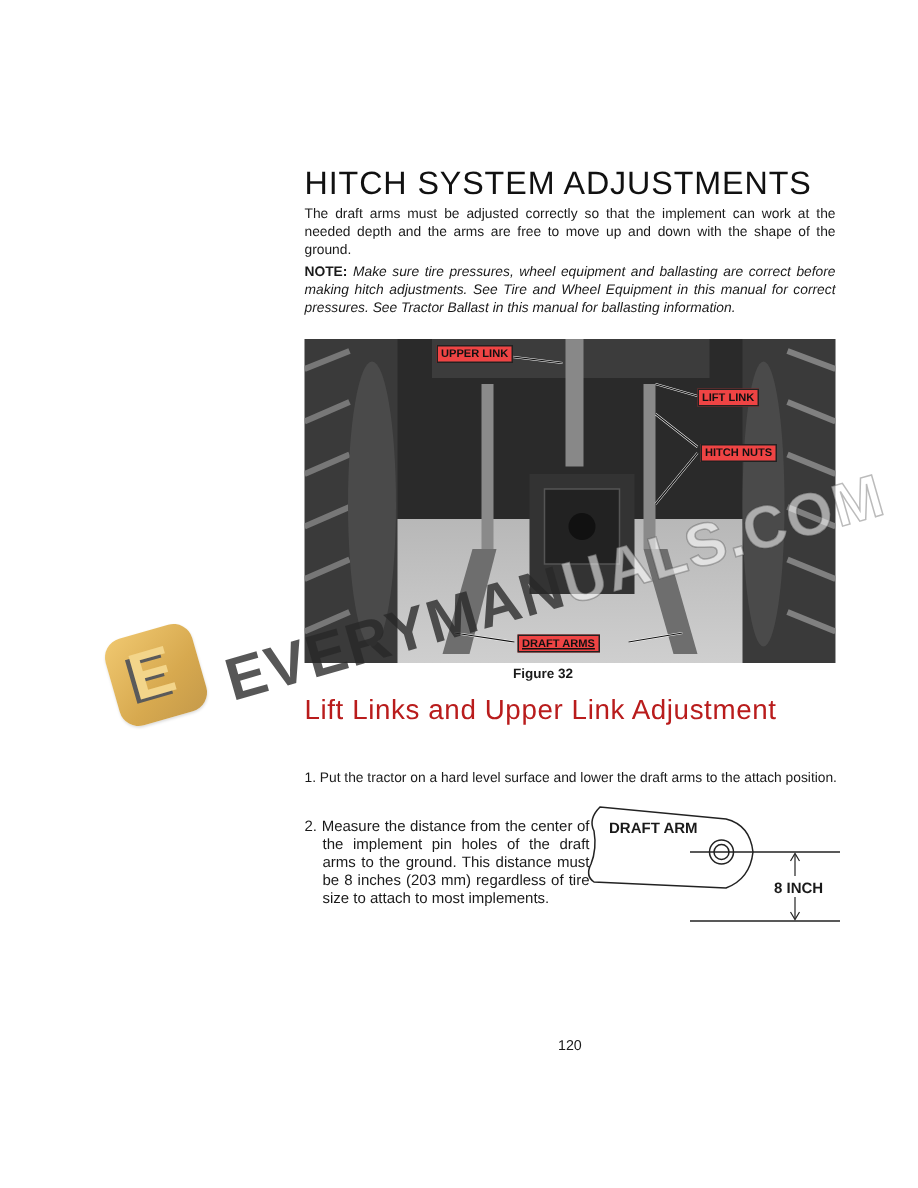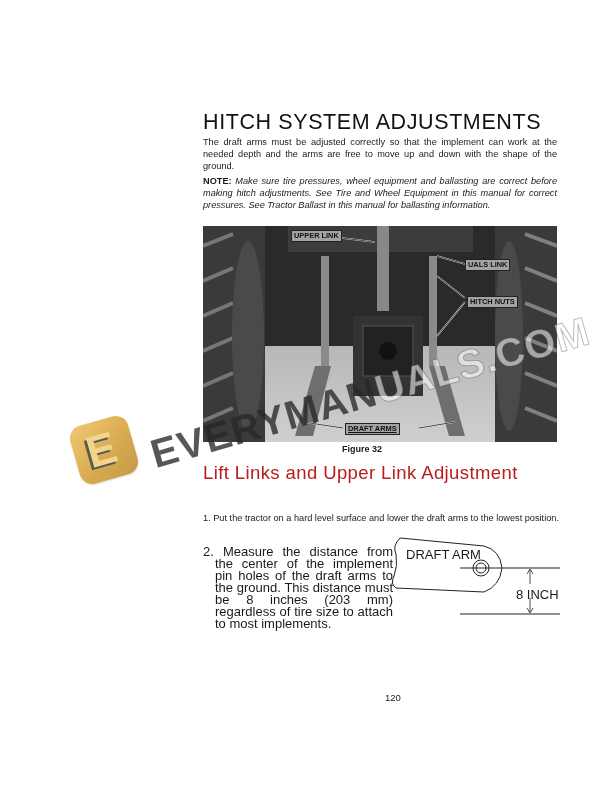--- a/index.html
+++ b/index.html
@@ -10,35 +10,35 @@
              font-weight: normal; color: #111; margin: 0; white-space: nowrap; }
     .para { position: absolute; left: 203px; width: 354px; font-size: 9.2px; line-height: 12px;
             text-align: justify; margin: 0; }
     .p1 { top: 136px; }
     .note { top: 175px; }
     .note b, .important b { font-weight: bold; font-style: normal; }
     .note i, .important i { font-style: italic; }
     .photo { position: absolute; left: 203px; top: 226px; width: 354px; height: 216px; overflow: hidden;
              background: #5a5a5a; }
     .photo svg { display: block; }
-    .callout { position: absolute; background: #a3a3a3; border: 1px solid #222; font-size: 7.4px; font-weight: bold;
+    .callout { position: absolute; background: #ef4444; border: 1px solid #222; font-size: 7.4px; font-weight: bold;
                padding: 0 2px; line-height: 10px; white-space: nowrap; color: #111; }
     .figcap { position: absolute; left: 342px; top: 444px; font-size: 9px; font-weight: bold; }
     .subtitle { position: absolute; left: 203px; top: 462px; font-size: 18.5px; letter-spacing: 0.4px;
                 margin: 0; font-weight: normal; color: #b91c1c; white-space: nowrap; }
     .intro { top: 488px; }
     .step1 { top: 512px; }
-    .step2 { position: absolute; left: 203px; top: 546px; width: 178px; font-size: 13px; line-height: 12px;
+    .step2 { position: absolute; left: 203px; top: 546px; width: 178px; font-size: 10px; line-height: 12px;
              text-align: justify; margin: 0; }
     .step3 { top: 627px; }
     .important { top: 668px; }
     .indent { padding-left: 12px; text-indent: -12px; }
     .diagram { position: absolute; left: 388px; top: 536px; width: 172px; height: 82px; }
-    .diag-label { position: absolute; font-size: 13px; font-weight: normal; white-space: nowrap; }
-    .pagenum { position: absolute; left: 372px; top: 692px; font-size: 9.5px; margin-left: 13px; }
+    .diag-label { position: absolute; font-size: 10px; font-weight: bold; white-space: nowrap; }
+    .pagenum { position: absolute; left: 372px; top: 692px; font-size: 9.5px; }
     .watermark { position: absolute; left: 60px; top: 290px; width: 500px; height: 220px; pointer-events: none; }
     .wm-text { position: absolute; left: 98px; top: 142px; font-size: 40px; font-weight: bold;
                color: rgba(40,40,40,0.78); transform: rotate(-16deg); transform-origin: left bottom;
                white-space: nowrap; letter-spacing: 1px; }
     .wm-text-light { color: rgba(255,255,255,0.55); -webkit-text-stroke: 1px rgba(60,60,60,0.35); }
     .wm-logo { position: absolute; left: 14px; top: 130px; width: 60px; height: 60px; border-radius: 13px;
                background: linear-gradient(145deg, #f0c870 0%, #d7a94f 60%, #c59a4a 100%);
                transform: rotate(-16deg); box-shadow: 0 1px 2px rgba(0,0,0,0.15); }
     .wm-logo span { position: absolute; left: 13px; top: 4px; font-size: 44px; font-weight: bold; color: #f3d58a;
                     text-shadow: -3px 2px 0 #5a5a5a; line-height: 50px; }
@@ -113,33 +113,33 @@
       <g stroke="#111" stroke-width="0.8" fill="none">
         <path d="M122 10 L172 16"></path>
         <path d="M262 38 L234 30"></path>
         <path d="M262 72 L234 50"></path>
         <path d="M262 76 L234 110"></path>
         <path d="M140 202 L100 196"></path>
         <path d="M216 202 L252 196"></path>
       </g>
     </svg>
     <div class="callout" style="left:88px; top:4px;">UPPER LINK</div>
-    <div class="callout" style="left:262px; top:33px;">UALS LINK</div>
+    <div class="callout" style="left:262px; top:33px;">LIFT LINK</div>
     <div class="callout" style="left:264px; top:70px;">HITCH NUTS</div>
     <div class="callout" style="left:142px; top:197px;text-decoration:underline;">DRAFT ARMS</div>
   </div>
 
   <div class="figcap">Figure 32</div>
 
   <h2 class="subtitle">Lift Links and Upper Link Adjustment</h2>
 
 
   <p class="para step1 indent">
     <span>1.</span>
-    <span>Put the tractor on a hard level surface and lower the draft arms to the lowest position.</span>
+    <span>Put the tractor on a hard level surface and lower the draft arms to the attach position.</span>
   </p>
 
   <p class="step2 indent">
     <span>2.</span>
     <span>Measure the distance from the center of the implement pin holes of the draft arms to the ground. This distance must be 8 inches (203 mm) regardless of tire size to attach to most implements.</span>
   </p>
 
   <div class="diagram">
     <svg width="172" height="82" viewBox="0 0 172 82">
       <path d="M12 2 Q4 10 8 18 Q10 30 6 40 Q2 48 8 52 L96 56 Q112 50 114 32 Q112 14 96 10 Z" fill="none" stroke="#222" stroke-width="1"></path>

